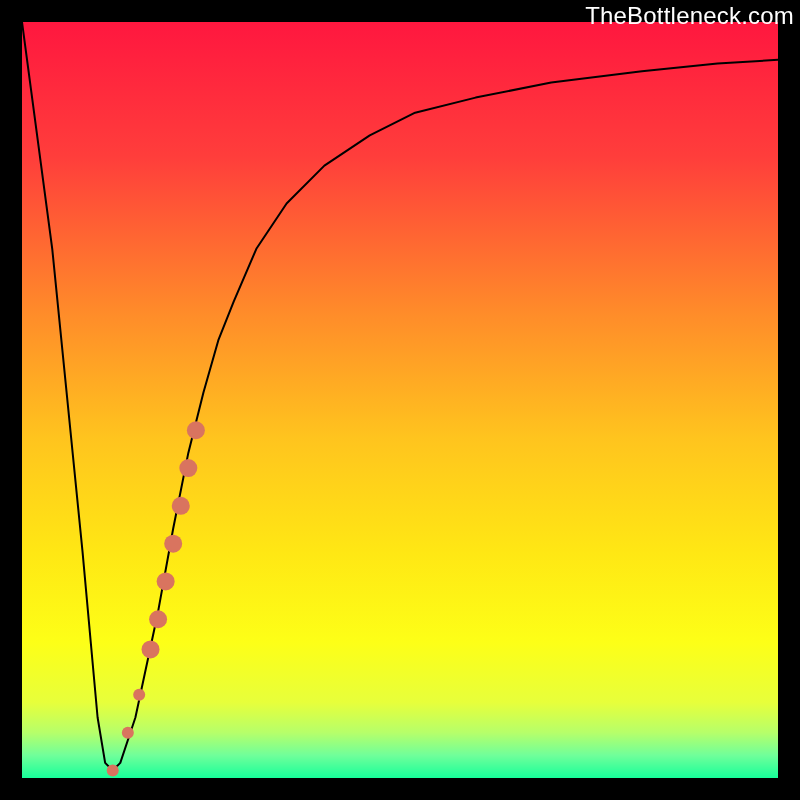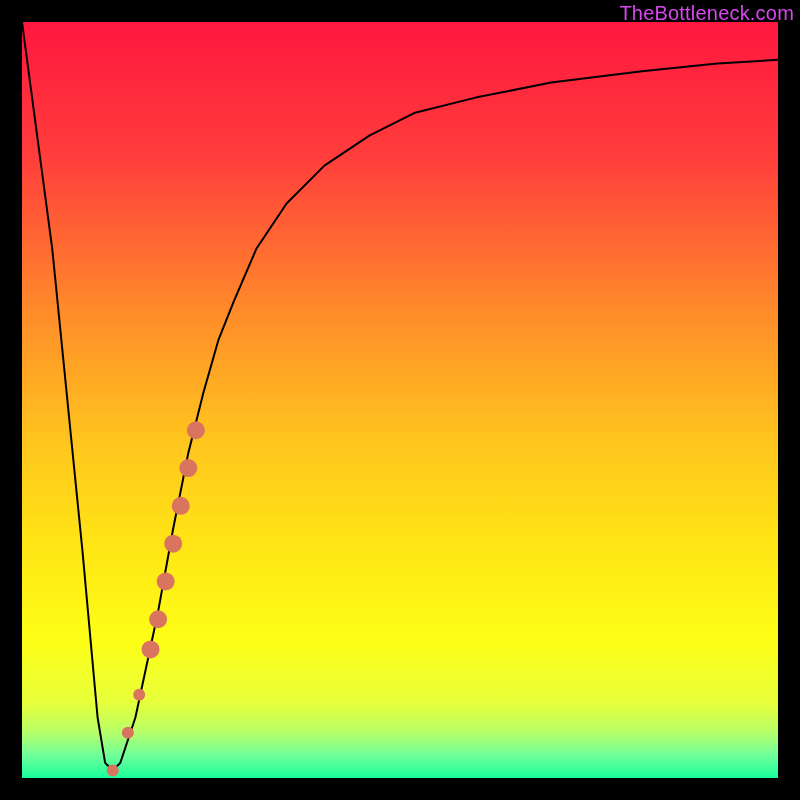--- a/index.html
+++ b/index.html
@@ -23,23 +23,23 @@
     left: 22px;
     top: 22px;
     width: 756px;
     height: 756px;
     overflow: hidden;
   }
   .watermark {
     position: absolute;
     top: 2px;
     right: 6px;
-    font-size: 20px;
+    font-size: 24px;
     font-weight: 400;
-    color: #d946ef;
+    color: #ffffff;
     letter-spacing: 0.2px;
     z-index: 10;
   }
   svg { display: block; }
 </style>
 </head>
 <body>
 
 <div class="frame">
   <div class="watermark">TheBottleneck.com</div>

